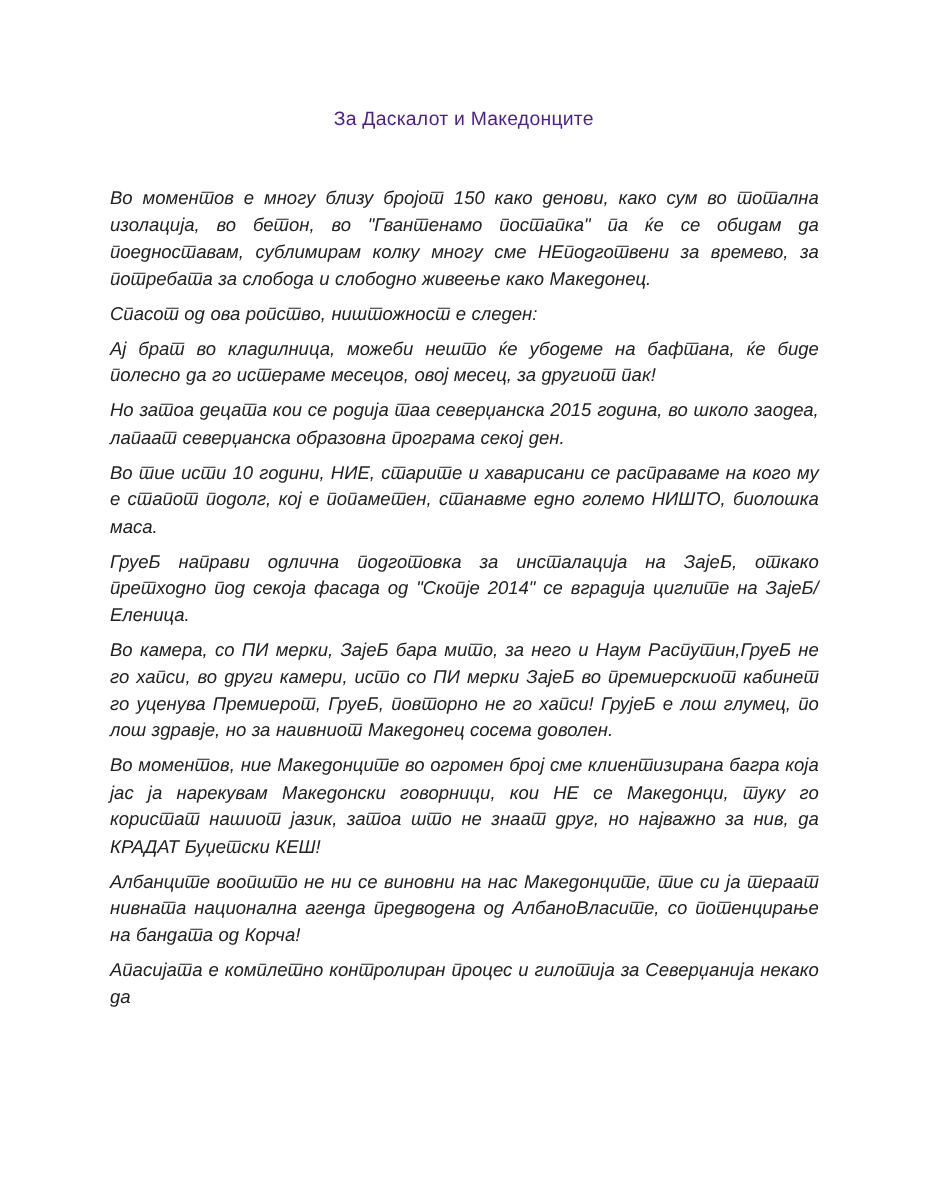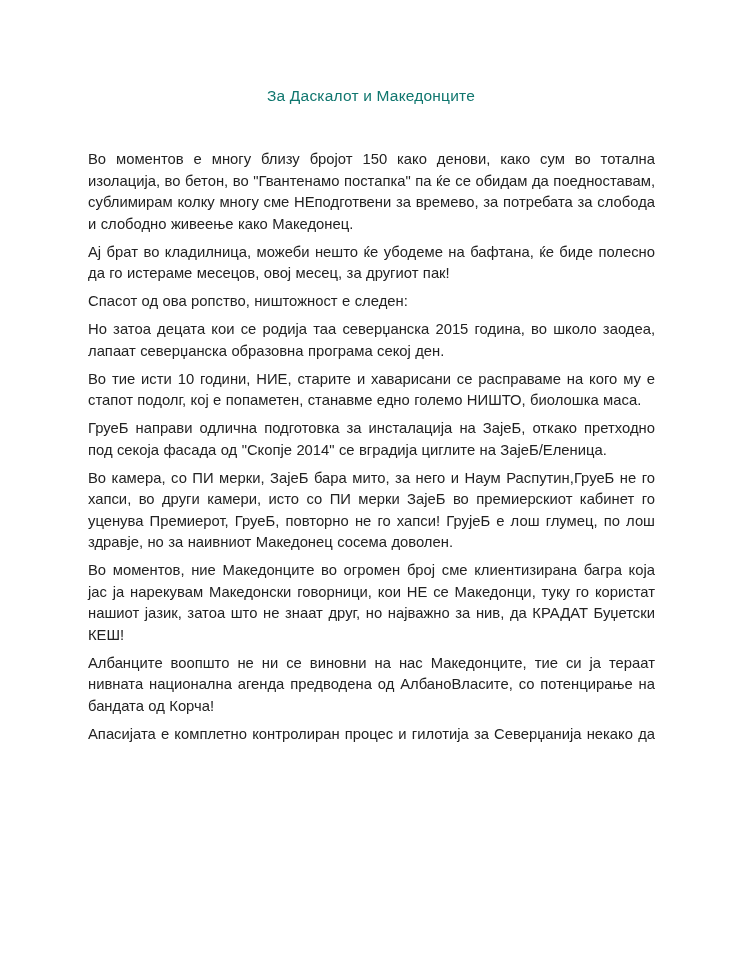--- a/index.html
+++ b/index.html
@@ -17,53 +17,54 @@
     width: 742px;
     height: 960px;
     background: #ffffff;
     box-sizing: border-box;
     padding-top: 87px;
   }
   .doc-title {
     margin: 0;
     font-size: 15.5px;
     font-weight: 400;
-    color: #0f766e;
+    color: #4c1d95;
     text-align: center;
     letter-spacing: 0.2px;
   }
   .doc-body {
     margin: 44px 0 0 88px;
     width: 567px;
     color: #222222;
     font-size: 14.8px;
     line-height: 21.5px;
     text-align: justify;
     word-spacing: 0.3px;
   }
   .doc-body p {
     margin: 0 0 6.5px 0;
     padding: 0;
+    font-style: italic;
   }
   
   .doc-body p.cut {
     text-align-last: justify;
     margin-bottom: 0;
   }
 </style>
 </head>
 <body>
 
 <div class="page">
   <h1 class="doc-title">За Даскалот и Македонците</h1>
 
   <div class="doc-body">
     <p>Во моментов е многу близу бројот 150 како денови, како сум во тотална изолација, во бетон, во "Гвантенамо постапка" па ќе се обидам да поедноставам, сублимирам колку многу сме НЕподготвени за времево, за потребата за слобода и слободно живеење како Македонец.</p>
+    <p>Спасот од ова ропство, ништожност е следен:</p>
     <p>Ај брат во кладилница, можеби нешто ќе убодеме на бафтана, ќе биде полесно да го истераме месецов, овој месец, за другиот пак!</p>
-    <p>Спасот од ова ропство, ништожност е следен:</p>
     <p>Но затоа децата кои се родија таа северџанска 2015 година, во школо заодеа, лапаат северџанска образовна програма секој ден.</p>
     <p>Во тие исти 10 години, НИЕ, старите и хаварисани се расправаме на кого му е стапот подолг, кој е попаметен, станавме едно големо НИШТО, биолошка маса.</p>
     <p>ГруеБ направи одлична подготовка за инсталација на ЗајеБ, откако претходно под секоја фасада од "Скопје 2014" се вградија циглите на ЗајеБ/Еленица.</p>
     <p>Во камера, со ПИ мерки, ЗајеБ бара мито, за него и Наум Распутин,ГруеБ не го хапси, во други камери, исто со ПИ мерки ЗајеБ во премиерскиот кабинет го уценува Премиерот, ГруеБ, повторно не го хапси! ГрујеБ е лош глумец, по лош здравје, но за наивниот Македонец сосема доволен.</p>
     <p>Во моментов, ние Македонците во огромен број сме клиентизирана багра која јас ја нарекувам Македонски говорници, кои НЕ се Македонци, туку го користат нашиот јазик, затоа што не знаат друг, но најважно за нив, да КРАДАТ Буџетски КЕШ!</p>
     <p>Албанците воопшто не ни се виновни на нас Македонците, тие си ја тераат нивната национална агенда предводена од АлбаноВласите, со потенцирање на бандата од Корча!</p>
     <p class="cut">Апасијата е комплетно контролиран процес и гилотија за Северџанија некако да</p>
   </div>
 </div>
 

